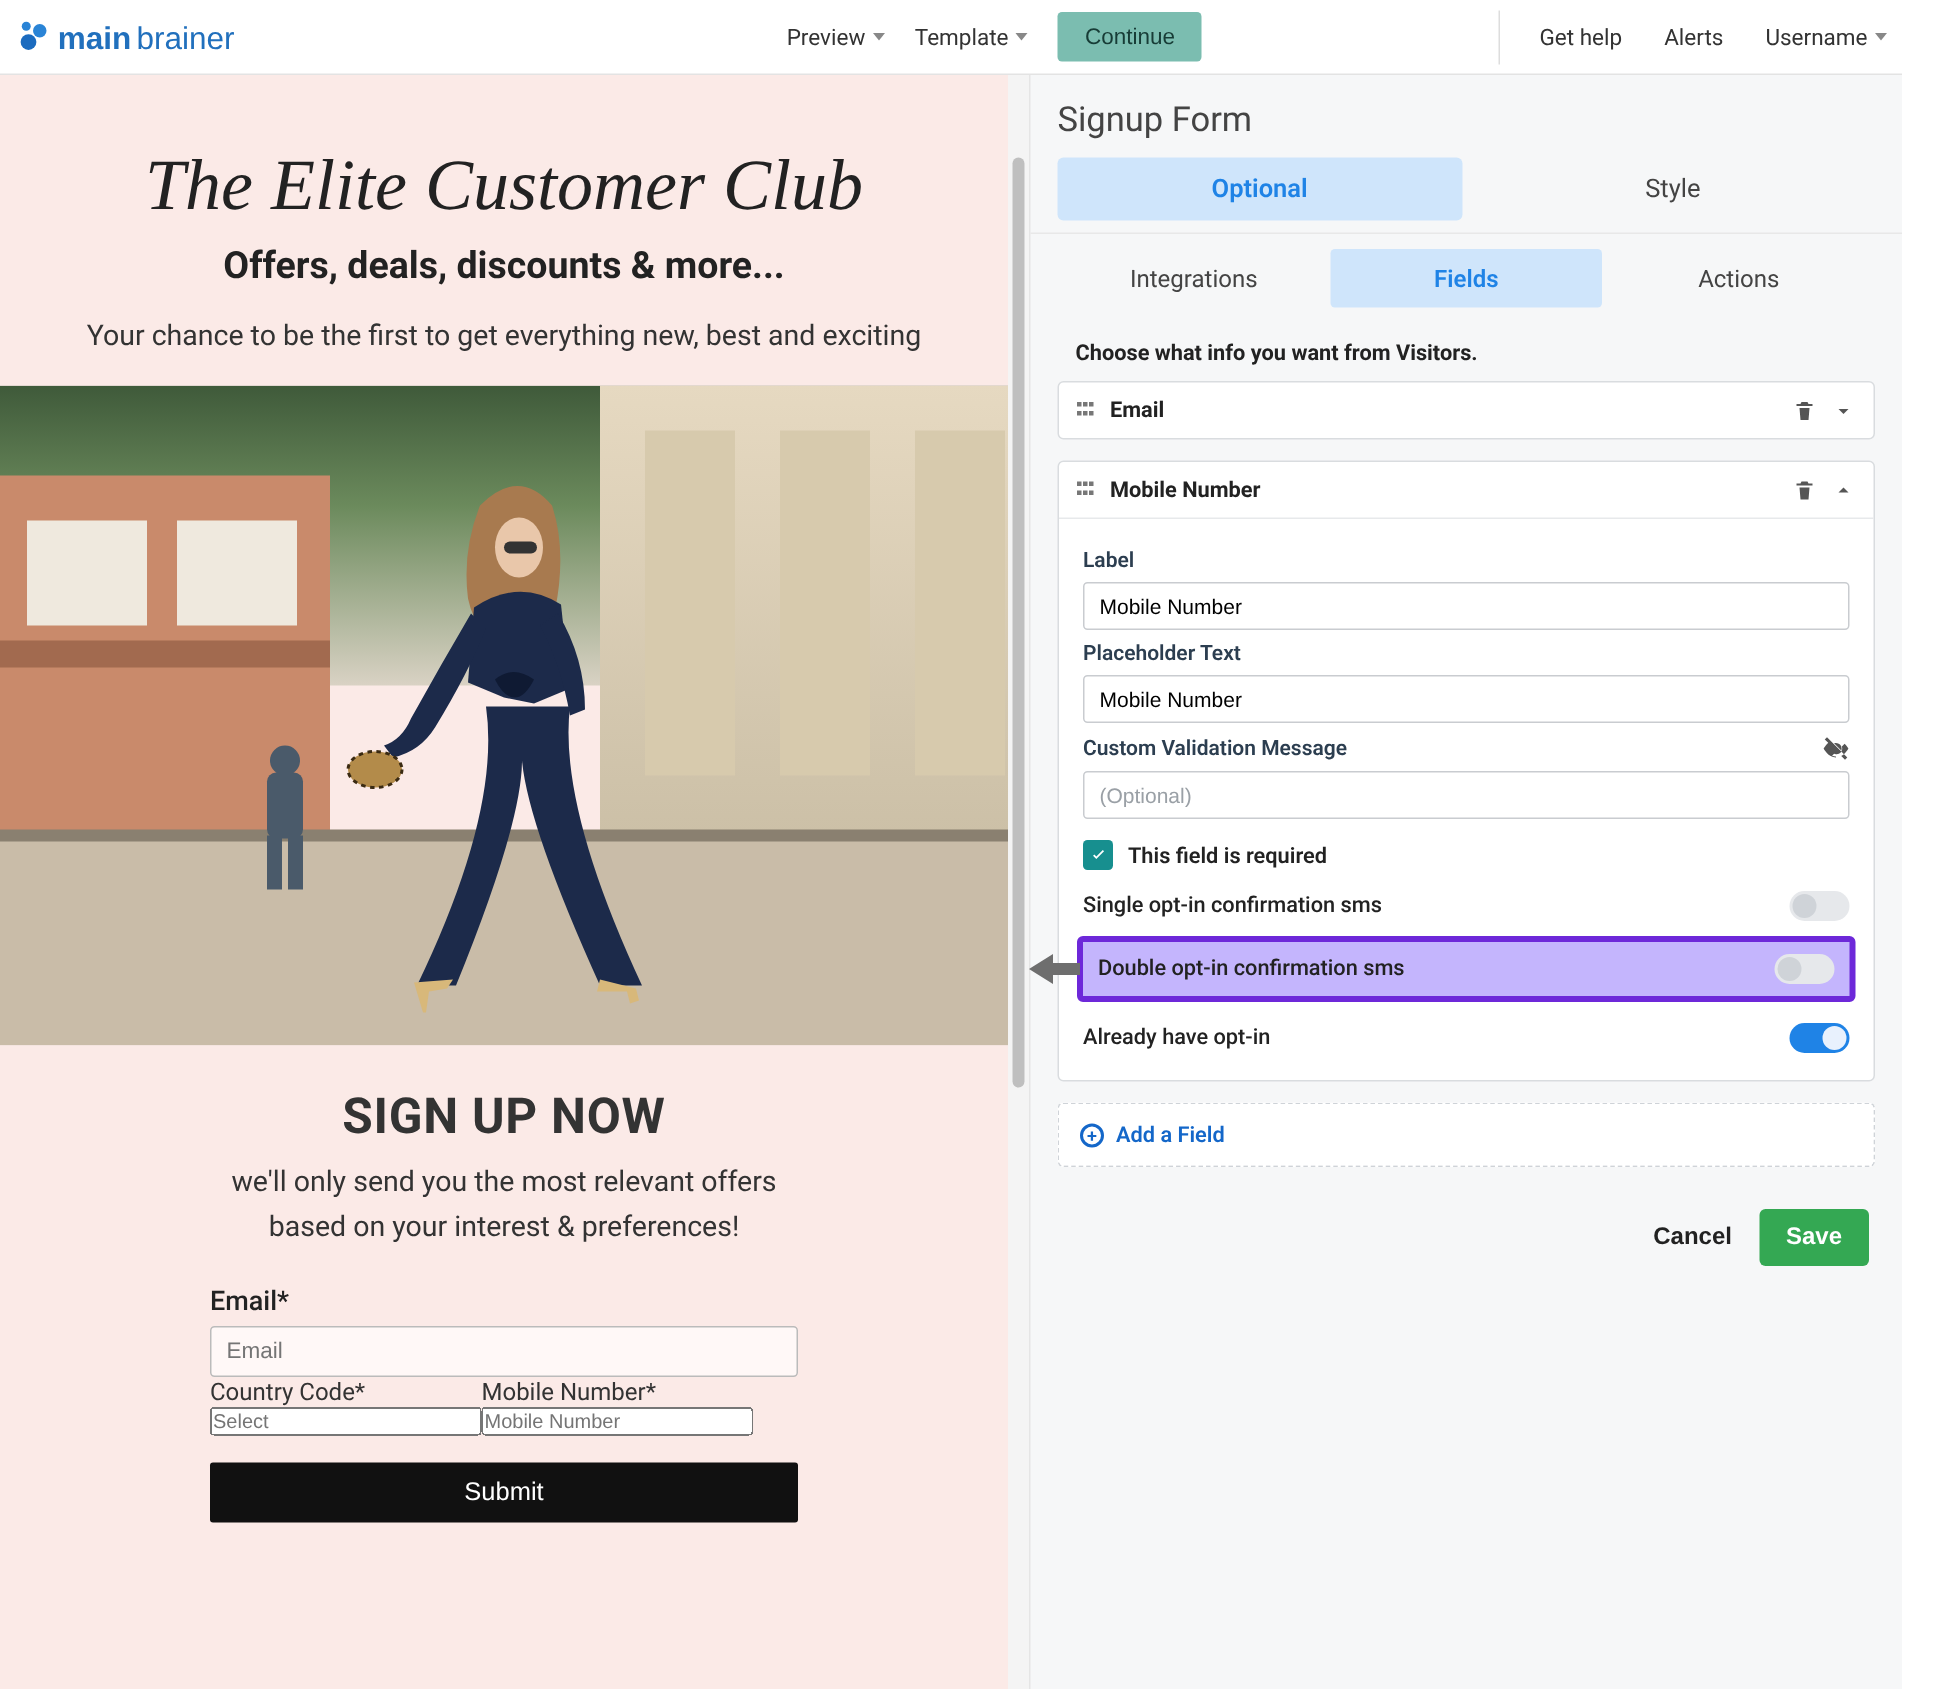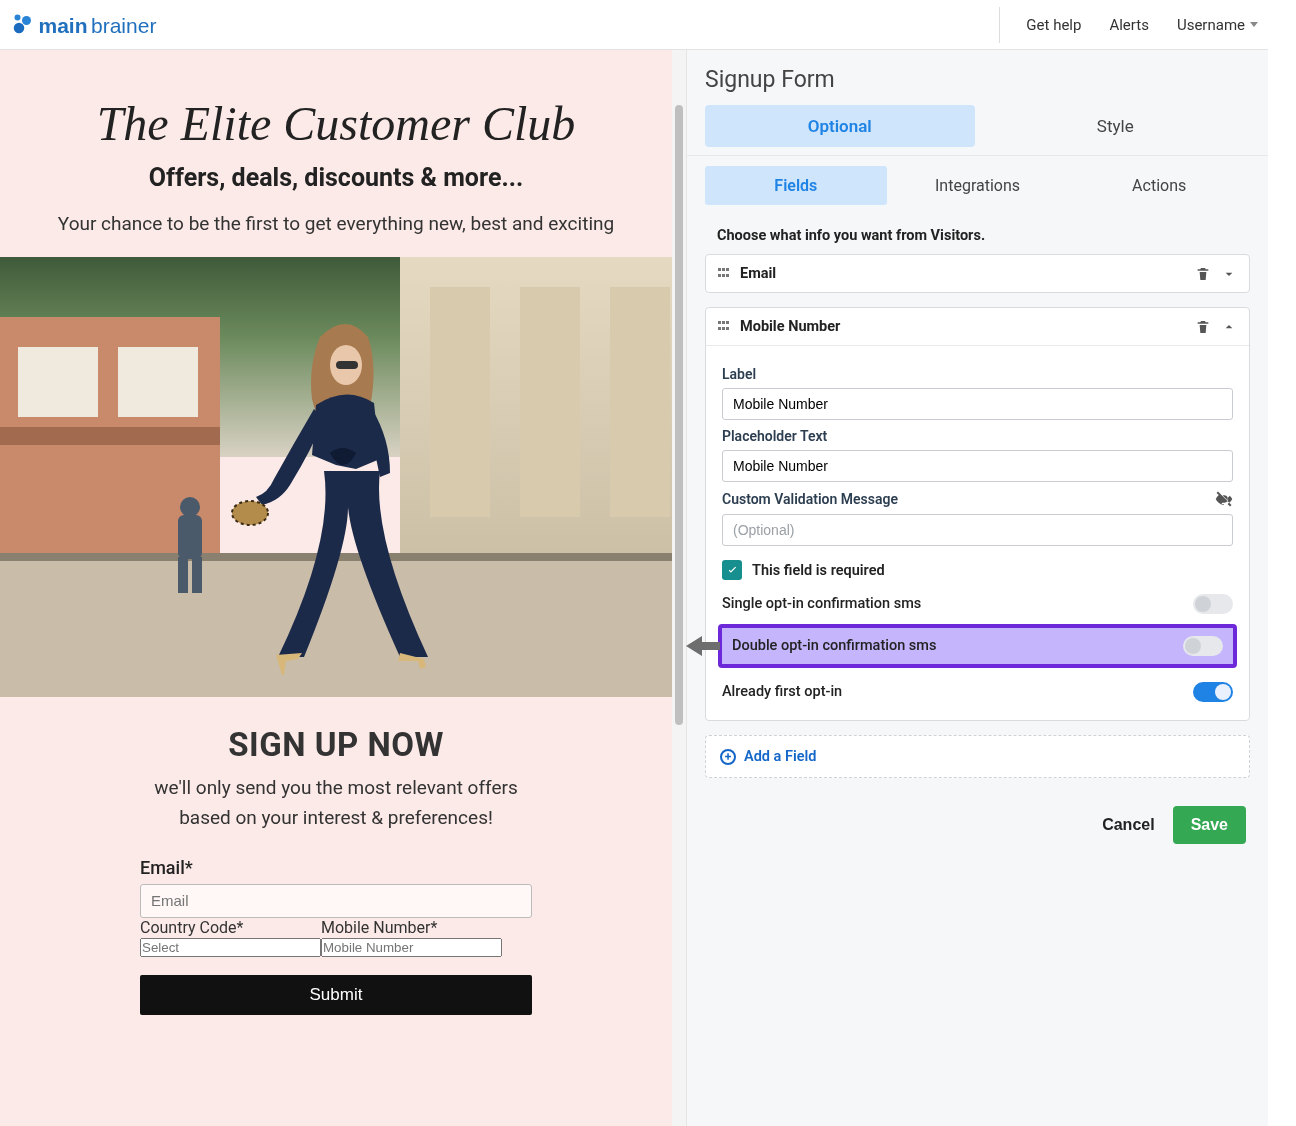--- a/index.html
+++ b/index.html
@@ -88,20 +88,31 @@
     <div class="logo">
       <svg viewBox="0 0 240 40">
         <circle cx="10" cy="10" r="4" fill="#2a84d6"></circle>
         <circle cx="22" cy="14" r="6" fill="#2a84d6"></circle>
         <circle cx="12" cy="24" r="7" fill="#1b6bbf"></circle>
         <text x="38" y="30" font-family="Arial" font-size="28" font-weight="700" fill="#2170bd">main</text>
         <text x="108" y="30" font-family="Arial" font-size="28" font-weight="400" fill="#2170bd">brainer</text>
       </svg>
     </div>
     <div class="topmenu">
+      <div class="grp">
+        <span class="dd">
+            <span>Preview</span>
+            <span class="caret"></span>
+          </span>
+        <span class="dd">
+            <span>Template</span>
+            <span class="caret"></span>
+          </span>
+        <button class="btn-continue">Continue</button>
+      </div>
       <div class="sep"></div>
       <div class="rightlinks">
         <span>Get help</span>
         <span>Alerts</span>
         <span class="dd">
             <span>Username</span>
             <span class="caret"></span>
           </span>
       </div>
     </div>
@@ -208,22 +219,22 @@
 
     <div class="panel">
       <div class="panel-title">Signup Form</div>
 
       <div class="tab-primary">
         <div class="tab active">Optional</div>
         <div class="tab">Style</div>
       </div>
 
       <div class="tab-secondary">
+        <div class="tab">Integrations</div>
         <div class="tab active">Fields</div>
-        <div class="tab">Integrations</div>
         <div class="tab">Actions</div>
       </div>
 
       <div class="section-intro">Choose what info you want from Visitors.</div>
 
       <div class="fields-wrap">
 
         <div class="field-card">
           <div class="field-head">
             <span class="drag">
@@ -304,21 +315,21 @@
               </span>
               <div class="opt-row" style="margin-top:0;">
                 <span class="txt">Double opt-in confirmation sms</span>
                 <span class="toggle">
                     <span class="knob"></span>
                   </span>
               </div>
             </div>
 
             <div class="opt-row">
-              <span class="txt">Already first opt-in</span>
+              <span class="txt">Already have opt-in</span>
               <span class="toggle on">
                   <span class="knob"></span>
                 </span>
             </div>
           </div>
         </div>
 
         <div class="addfield">
           <span class="plus">+</span>
           <span>Add a Field</span>

